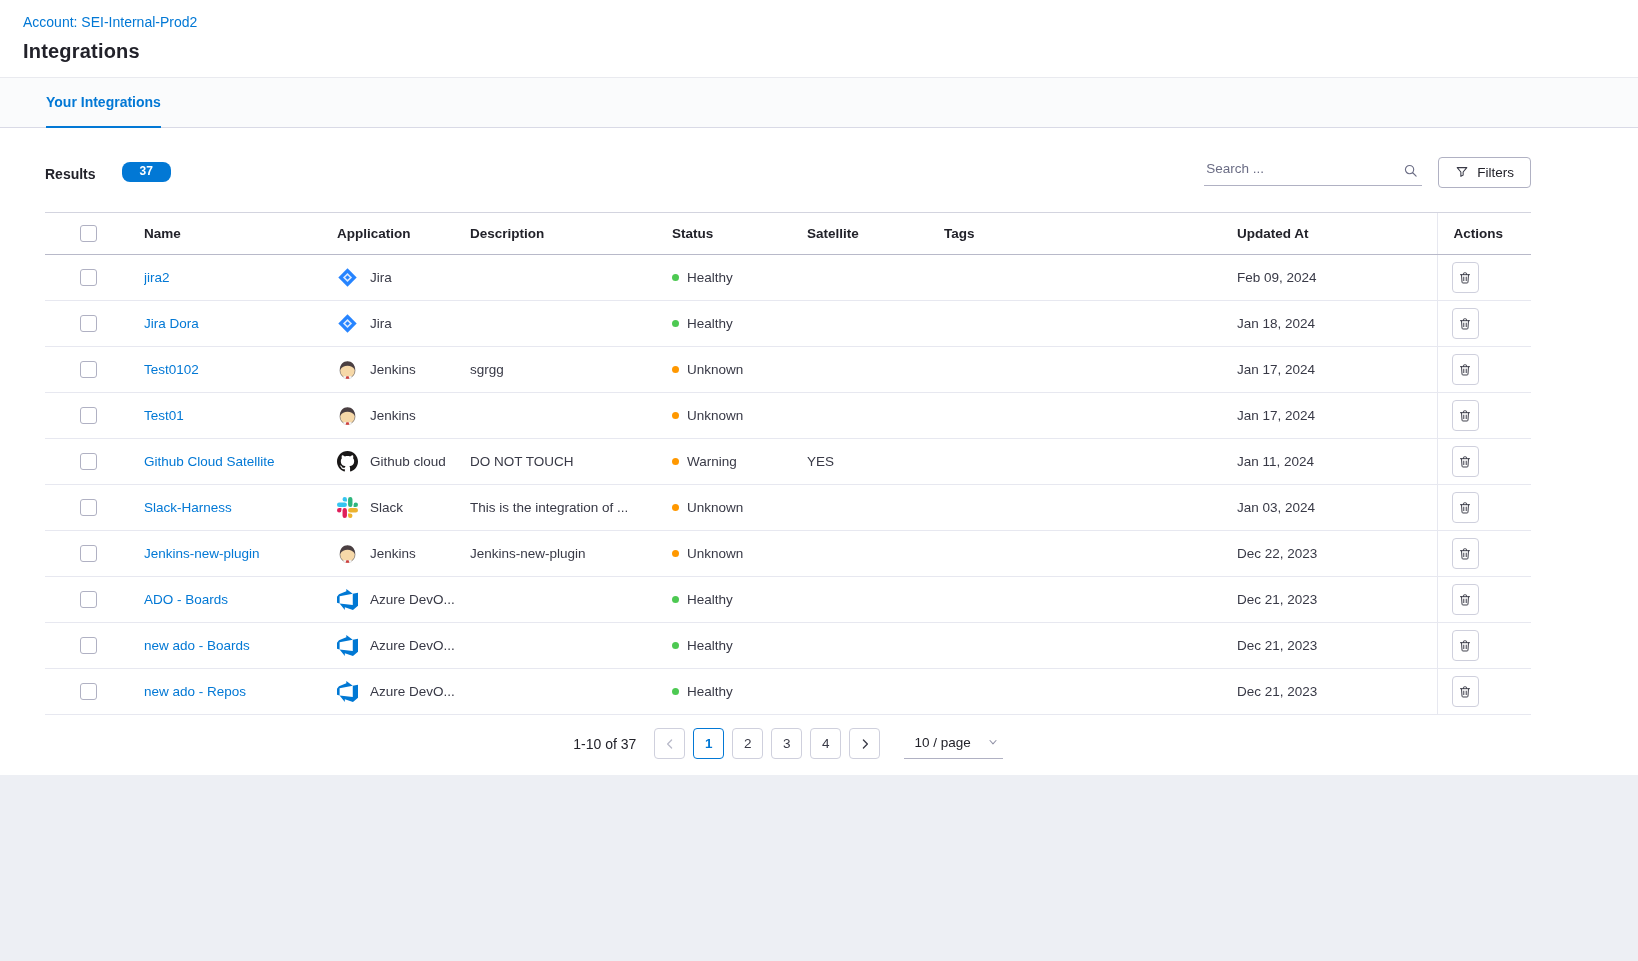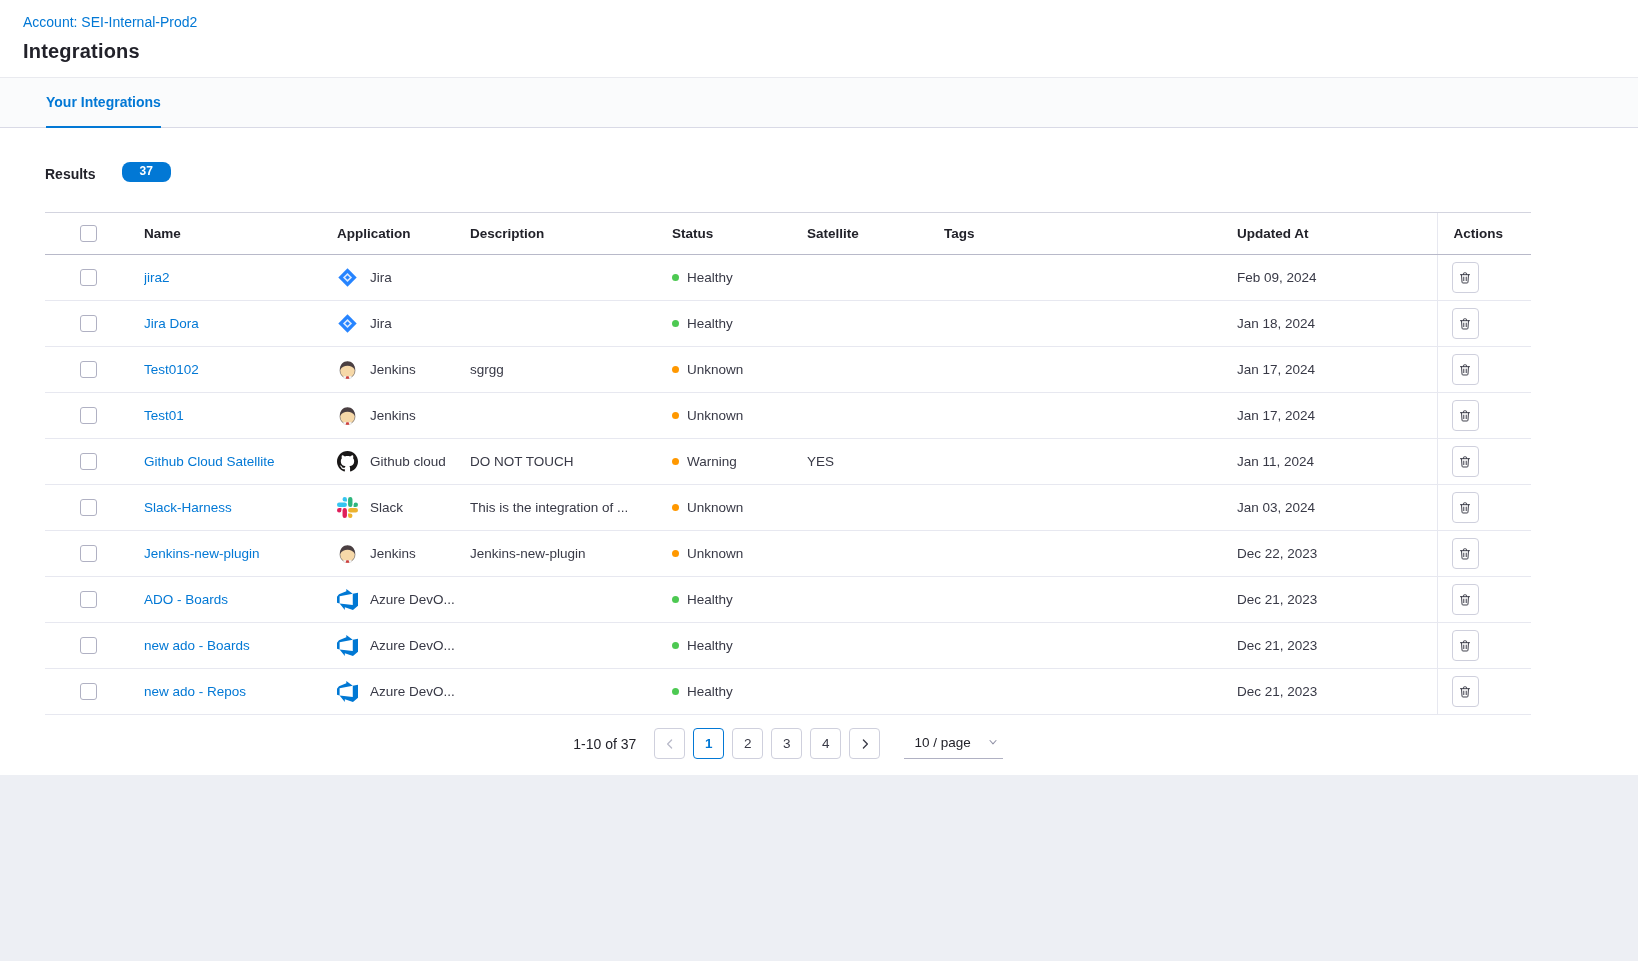--- a/index.html
+++ b/index.html
@@ -79,20 +79,34 @@
   <div class="tab active">Your Integrations</div>
 </div>
 
 <div class="content-panel">
   <div class="inner">
 
     <div class="toolbar">
       <div class="results">
         <span class="results-label">Results</span>
         <span class="results-badge">37</span>
+      </div>
+      <div class="toolbar-right">
+        <div class="search-box">
+          <input type="text" class="search-input" placeholder="Search ..." style="">
+          <svg class="search-icon">
+              <use href="#icon-search"></use>
+            </svg>
+        </div>
+        <button class="filters-btn">
+          <svg>
+              <use href="#icon-filter"></use>
+            </svg>
+          <span>Filters</span>
+        </button>
       </div>
     </div>
 
     <table>
       <colgroup>
         <col style="width:99px">
           <col style="width:193px">
           <col style="width:133px">
           <col style="width:202px">
         <col style="width:135px">

